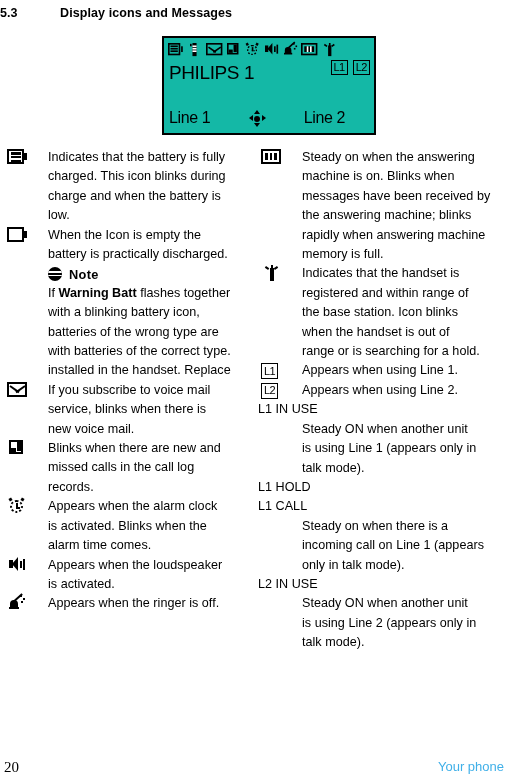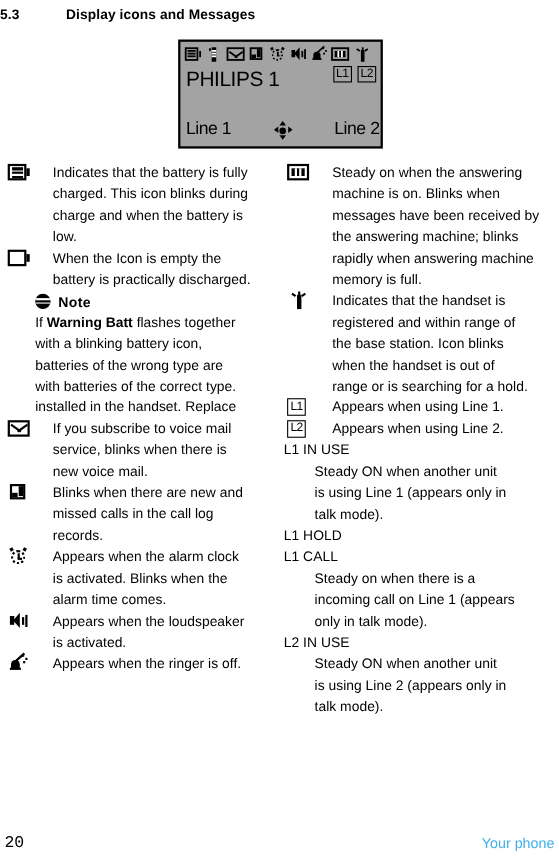--- a/index.html
+++ b/index.html
@@ -22,22 +22,22 @@
   .heading .num{
     font-size:12.5px;font-weight:bold;letter-spacing:0.1px;
     width:60px;display:block;
   }
   .heading .ttl{
     font-size:12.5px;font-weight:bold;letter-spacing:0.1px;
   }
 
   
   .lcd{
-    position:absolute;left:162px;top:36px;width:186px;height:99px;
-    border:2px solid #000;box-sizing:border-box;background:#a3a3a3;
+    position:absolute;left:162px;top:36px;width:214px;height:99px;
+    border:2px solid #000;box-sizing:border-box;background:#14b8a6;
   }
   .lcd-iconbar{
     position:absolute;left:4px;top:3px;width:178px;height:18px;
     display:flex;align-items:center;gap:2px;
   }
   .lcd-iconbar .li{
     width:17px;height:16px;position:relative;flex:0 0 auto;
   }
   .lcd-row-main{
     position:absolute;left:5px;top:21px;width:176px;height:26px;
@@ -81,21 +81,21 @@
     position:relative;width:22px;height:18px;margin-left:3px;
     display:inline-block;
   }
   .txt-cell{flex:1 1 auto;}
   .ln{
     font-size:12.6px;line-height:19.4px;letter-spacing:0.02px;
   }
   .hdr-bold{
     font-size:12.6px;line-height:19.4px;font-weight:normal;letter-spacing:0.02px;
   }
-  .indent{margin-left:28px;}
+  .indent{margin-left:44px;}
 
   
   .note-row{display:flex;align-items:center;gap:7px;height:19.4px;}
   .note-label{font-size:12.8px;font-weight:bold;letter-spacing:0.3px;}
   .note-ico{
     width:14px;height:14px;border-radius:50%;
     background:#000;position:relative;overflow:hidden;flex:0 0 14px;
   }
   .note-ico i{
     position:absolute;left:0;width:14px;height:1.6px;background:#fff;display:block;
@@ -107,21 +107,21 @@
   .chip{
     display:inline-block;border:1.6px solid #000;
     font-size:11px;line-height:11px;padding:1.5px 2px;
     letter-spacing:-0.5px;vertical-align:middle;
   }
 
   
   .footer{position:absolute;left:0;bottom:8px;width:508px;height:24px;}
   .pg{
     position:absolute;left:4px;bottom:0;font-size:15px;line-height:16px;
-    font-family:Liberation Mono, monospace;
+    font-family:Liberation Serif, serif;
   }
   .fchapter{
     position:absolute;right:4px;bottom:0;font-size:13px;line-height:16px;
     font-weight:normal;
   }
 
   
   .ic-batt-full{position:absolute;left:0;top:1px;width:20px;height:15px;}
   .ic-batt-full .shell{position:absolute;left:0;top:0;width:17px;height:15px;border:2px solid #000;box-sizing:border-box;}
   .ic-batt-full .bar{position:absolute;left:3.5px;width:10px;height:2.4px;background:#000;}

